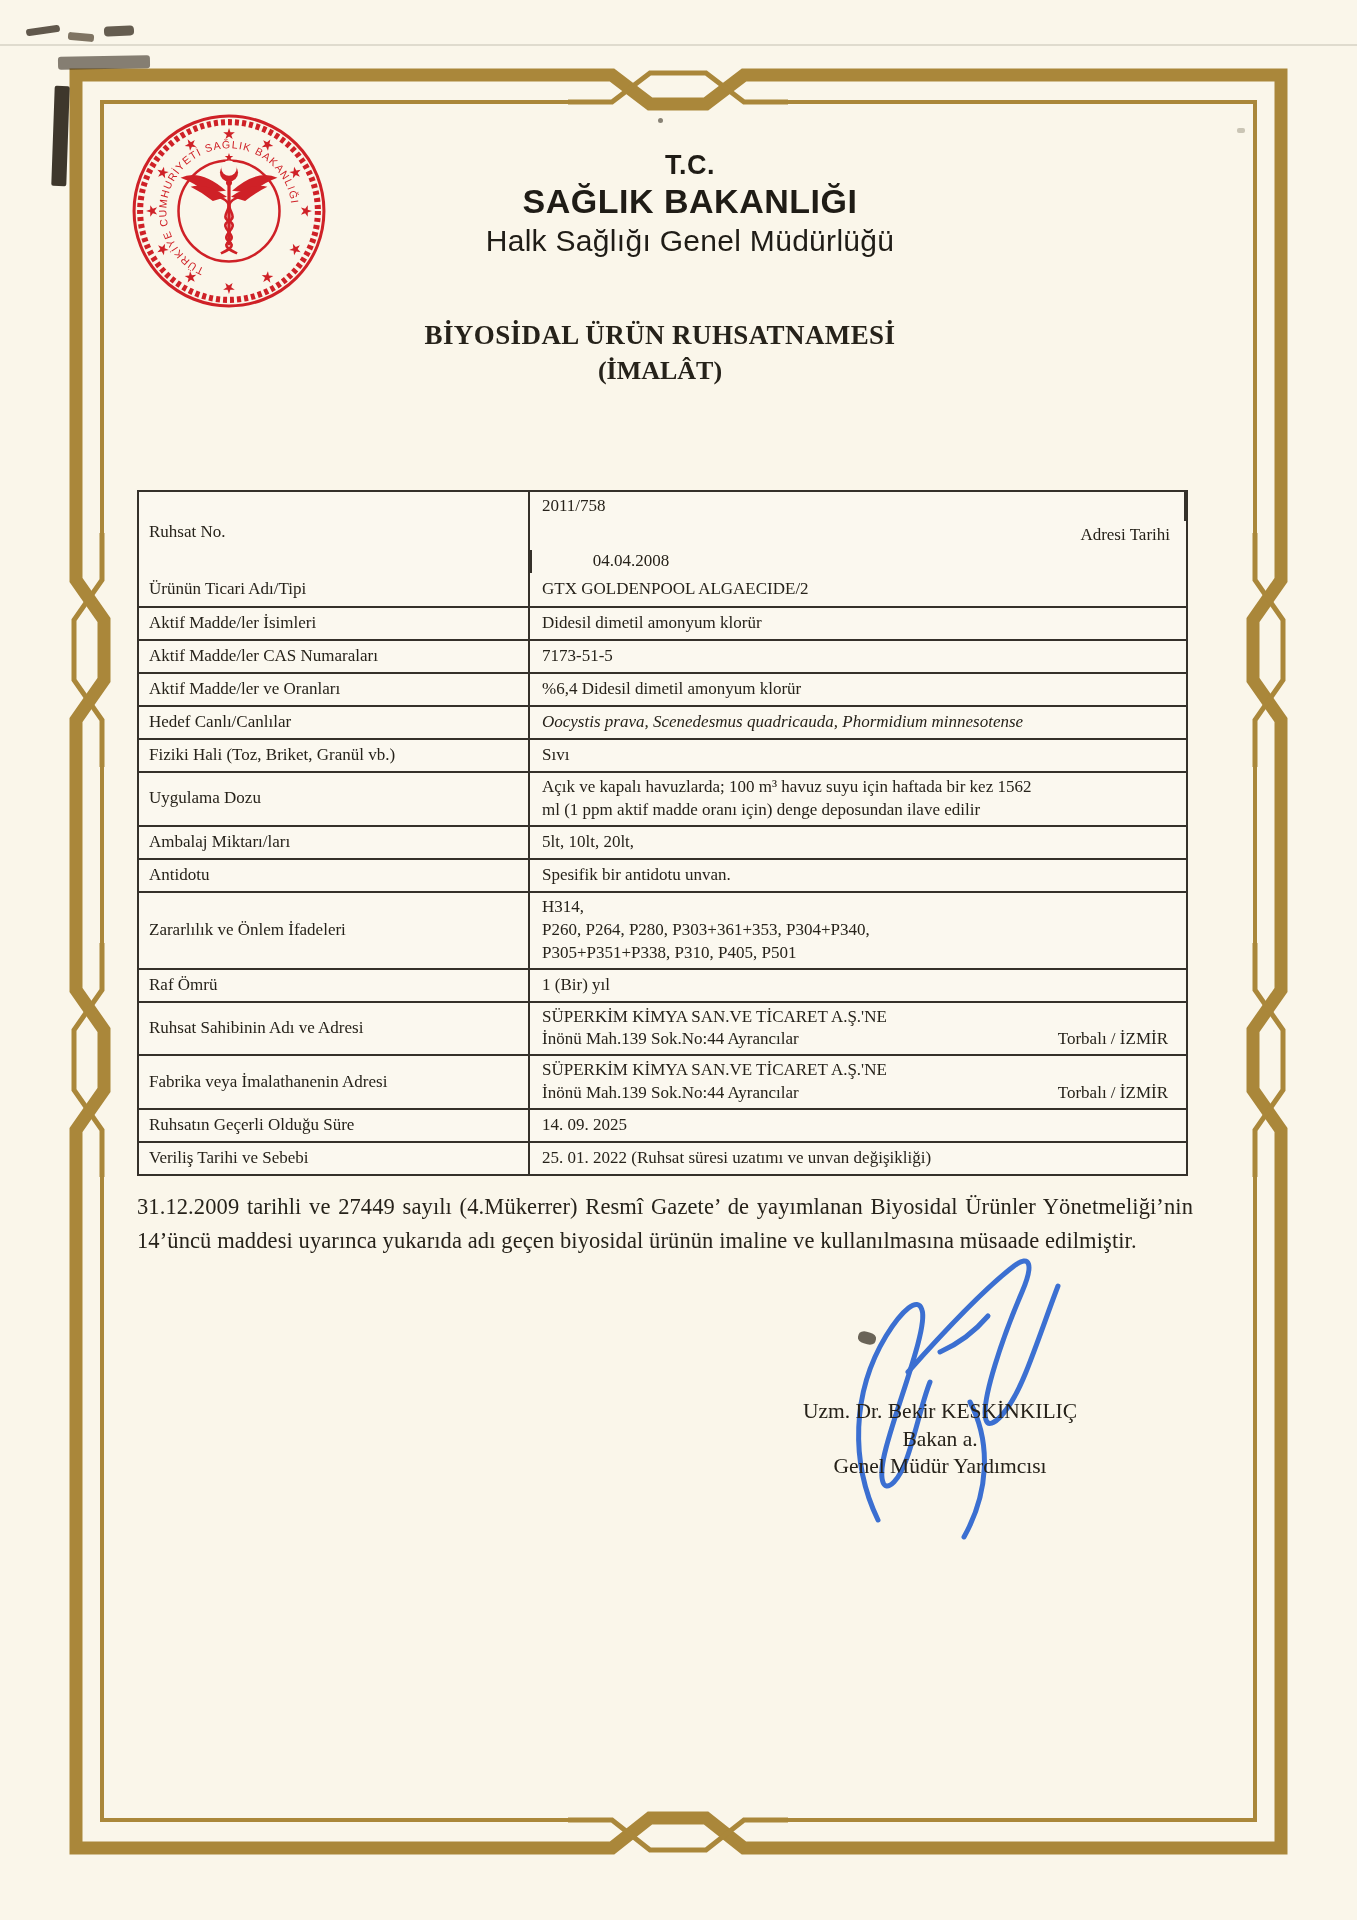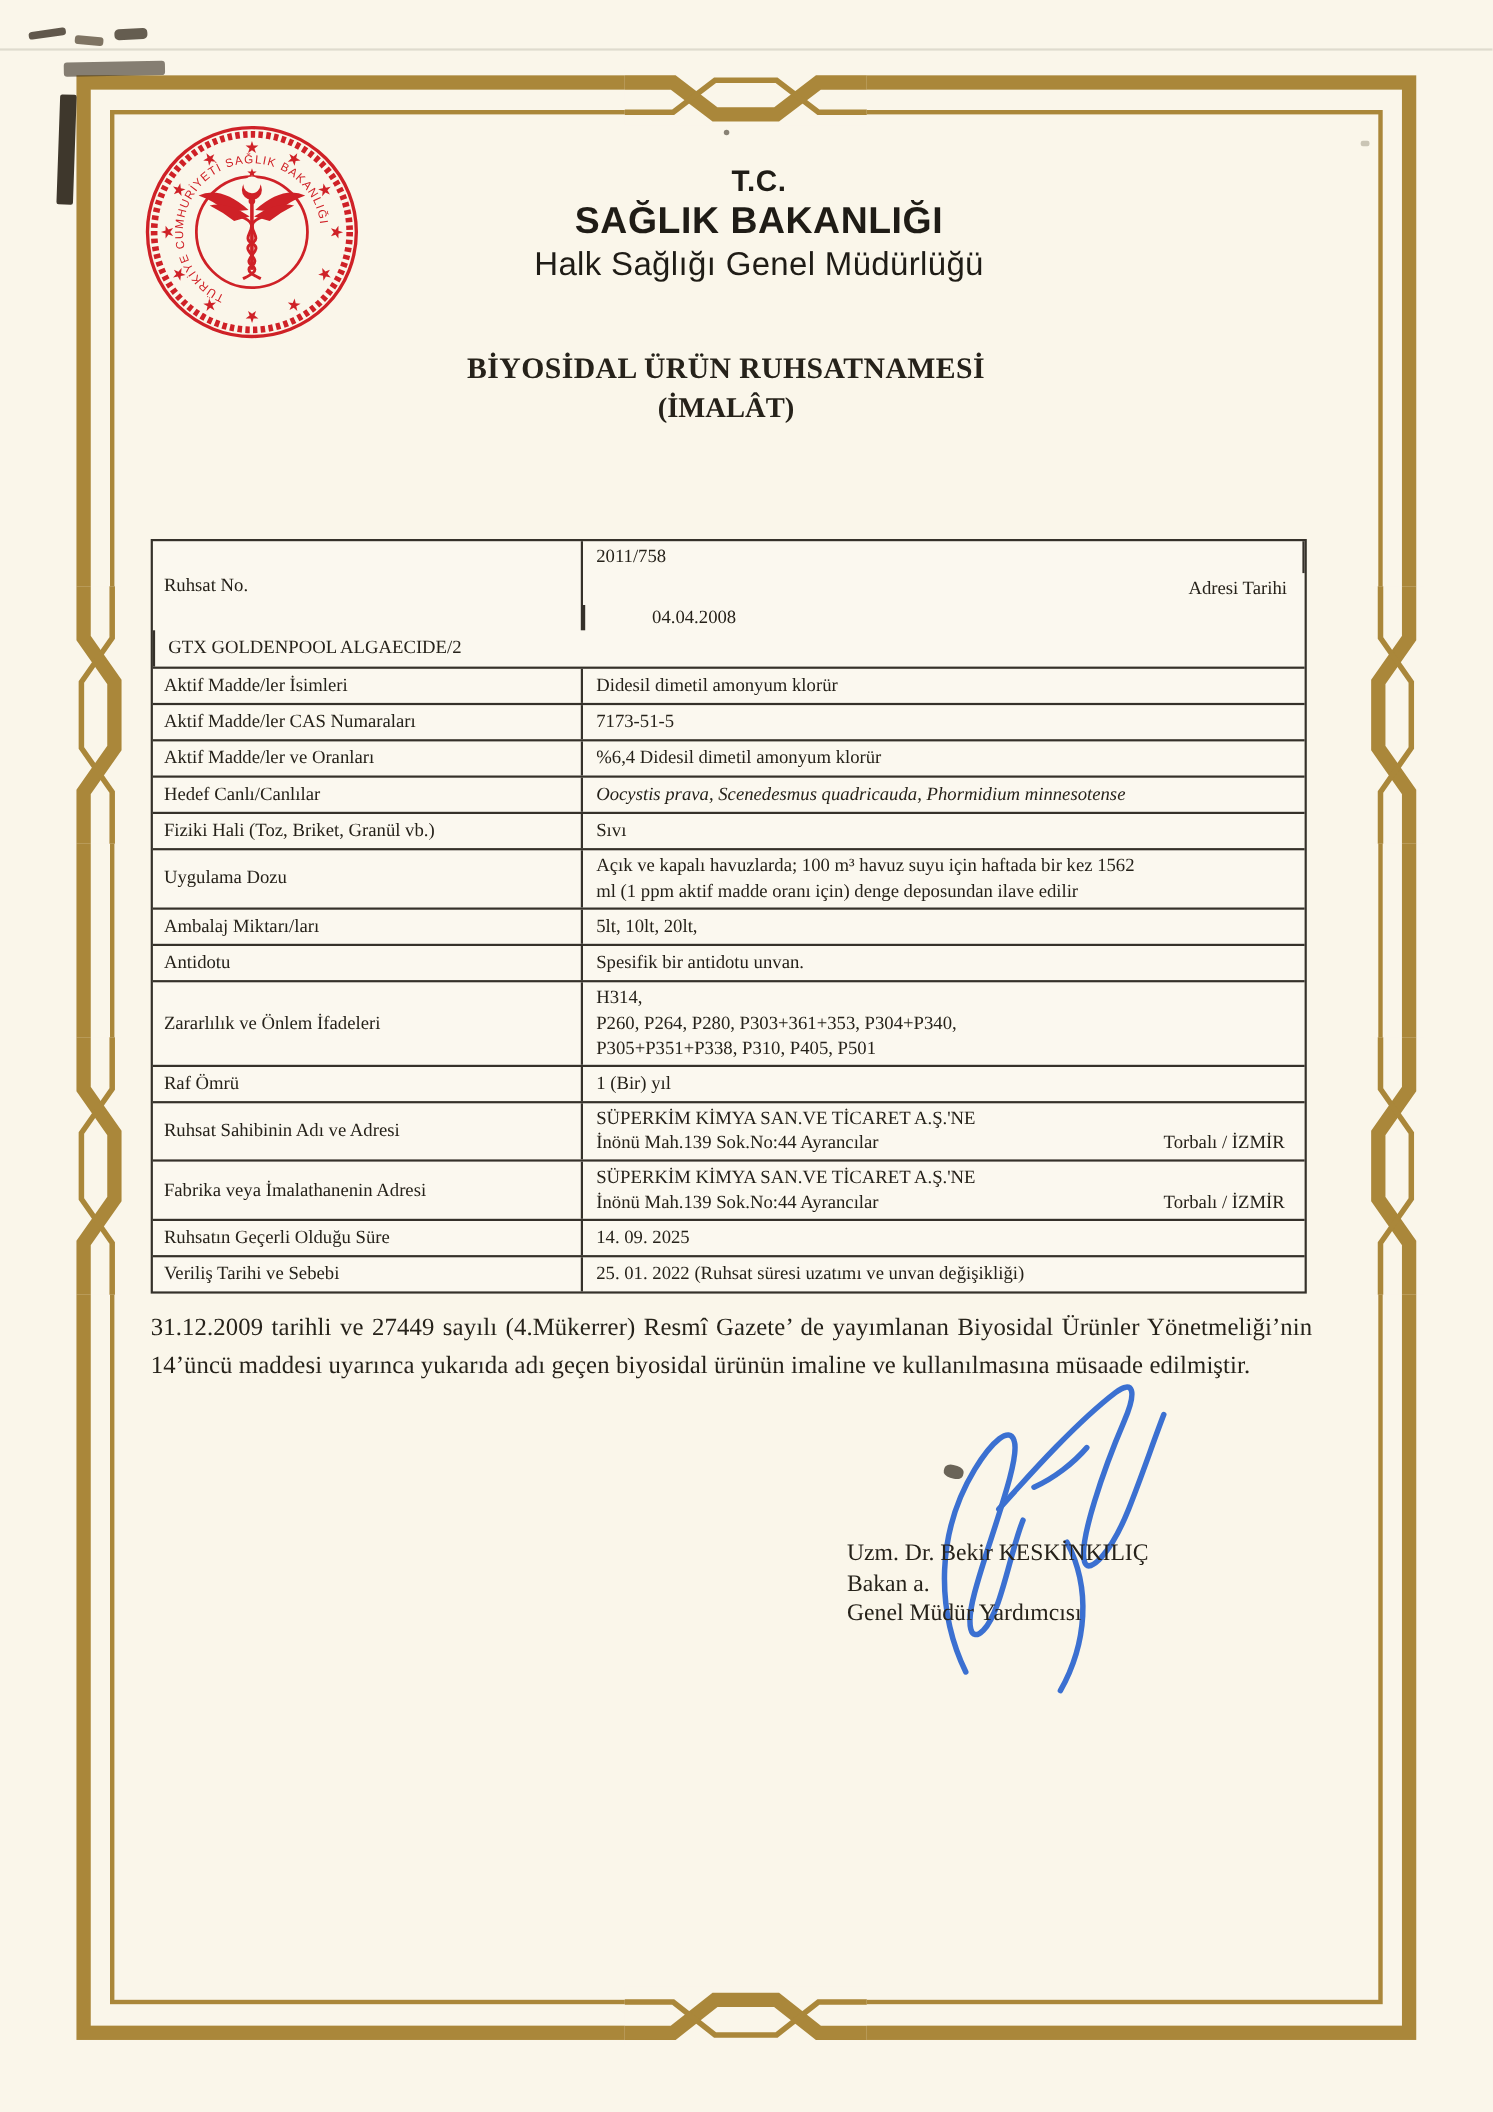--- a/index.html
+++ b/index.html
@@ -49,21 +49,21 @@
   .r1 .tv{flex-direction:column;padding:0;align-items:stretch;}
   .r1 .no{padding:3px 12px;border-right:2px solid var(--line);display:flex;align-items:center;}
   .r1 .rt{flex:1;text-align:right;padding:3px 16px 3px 0;display:flex;align-items:center;justify-content:flex-end;}
   .r1 .rd{width:200px;border-left:2px solid var(--line);display:flex;align-items:center;justify-content:center;flex:none;}
 
   
   .para{left:137px;top:1190px;width:1056px;font-size:22.5px;line-height:1.5;
         text-align:justify;letter-spacing:.1px;}
 
   
-  .sig{left:770px;top:1398px;width:340px;font-size:21.5px;line-height:1.28;}
+  .sig{left:770px;top:1398px;width:340px;text-align:center;font-size:21.5px;line-height:1.28;}
   svg.scrawl{left:790px;top:1252px;width:300px;height:295px;}
 
   
   .art{position:absolute;}
   .a-line{left:0;top:44px;width:1357px;height:2px;background:#c9c4b6;opacity:.55;}
   .a1{left:26px;top:27px;width:34px;height:7px;background:#3b3124;opacity:.8;border-radius:3px;transform:rotate(-8deg);}
   .a2{left:68px;top:33px;width:26px;height:8px;background:#4a3d2a;opacity:.7;border-radius:3px;transform:rotate(5deg);}
   .a3{left:104px;top:26px;width:30px;height:10px;background:#332a1c;opacity:.75;border-radius:4px;transform:rotate(-3deg);}
   .a4{left:53px;top:86px;width:15px;height:100px;background:#1c150a;opacity:.85;transform:rotate(2deg);border-radius:2px;}
   .a5{left:58px;top:56px;width:92px;height:13px;background:#241c0e;opacity:.55;transform:rotate(-1deg);border-radius:3px;}
@@ -175,20 +175,21 @@
   <div class="trow r1">
     <div class="tl">Ruhsat No.</div>
     <div class="tv">
       <div class="no">2011/758</div>
       <div class="rt">Adresi Tarihi</div>
       <div class="rd">04.04.2008</div>
     </div>
   </div>
   <div>
       <div class="trow">
+        <div class="tl">Ürünün Ticari Adı/Tipi</div>
         <div class="tv">
           <div class="vline">GTX GOLDENPOOL ALGAECIDE/2</div>
         </div>
       </div>
       <div class="trow">
         <div class="tl">Aktif Madde/ler İsimleri</div>
         <div class="tv">
           <div class="vline">Didesil dimetil amonyum klorür</div>
         </div>
       </div>

